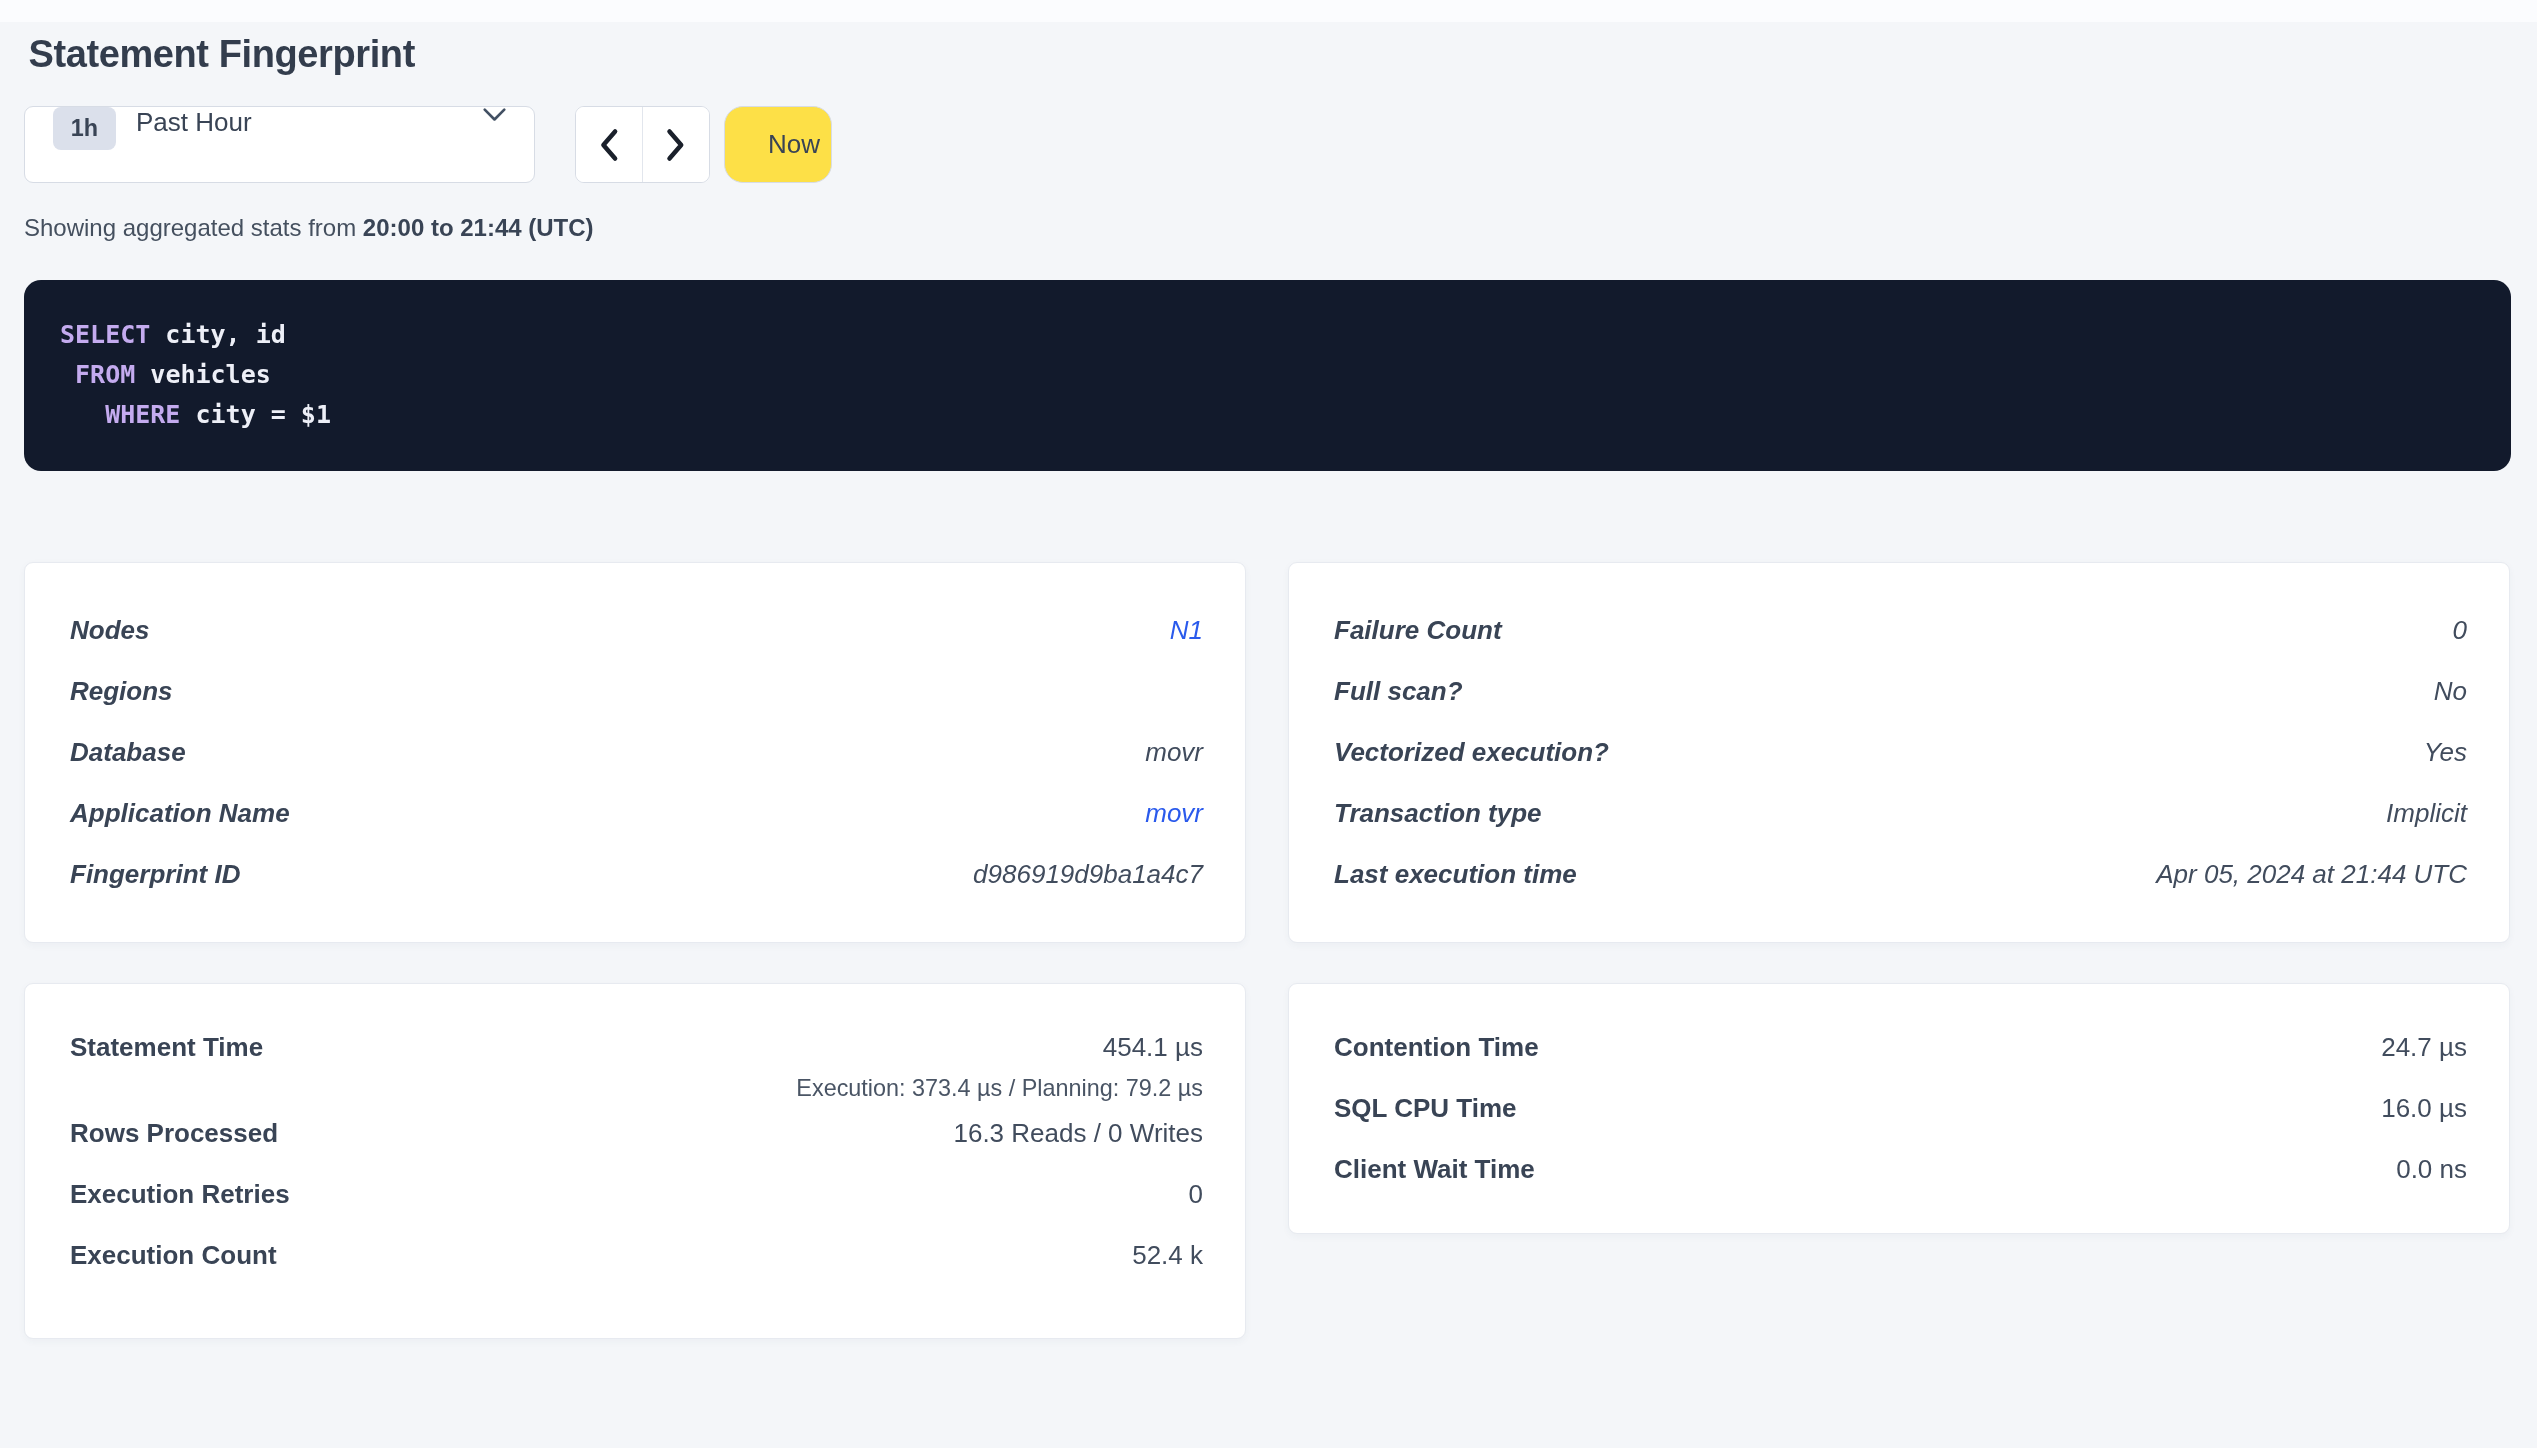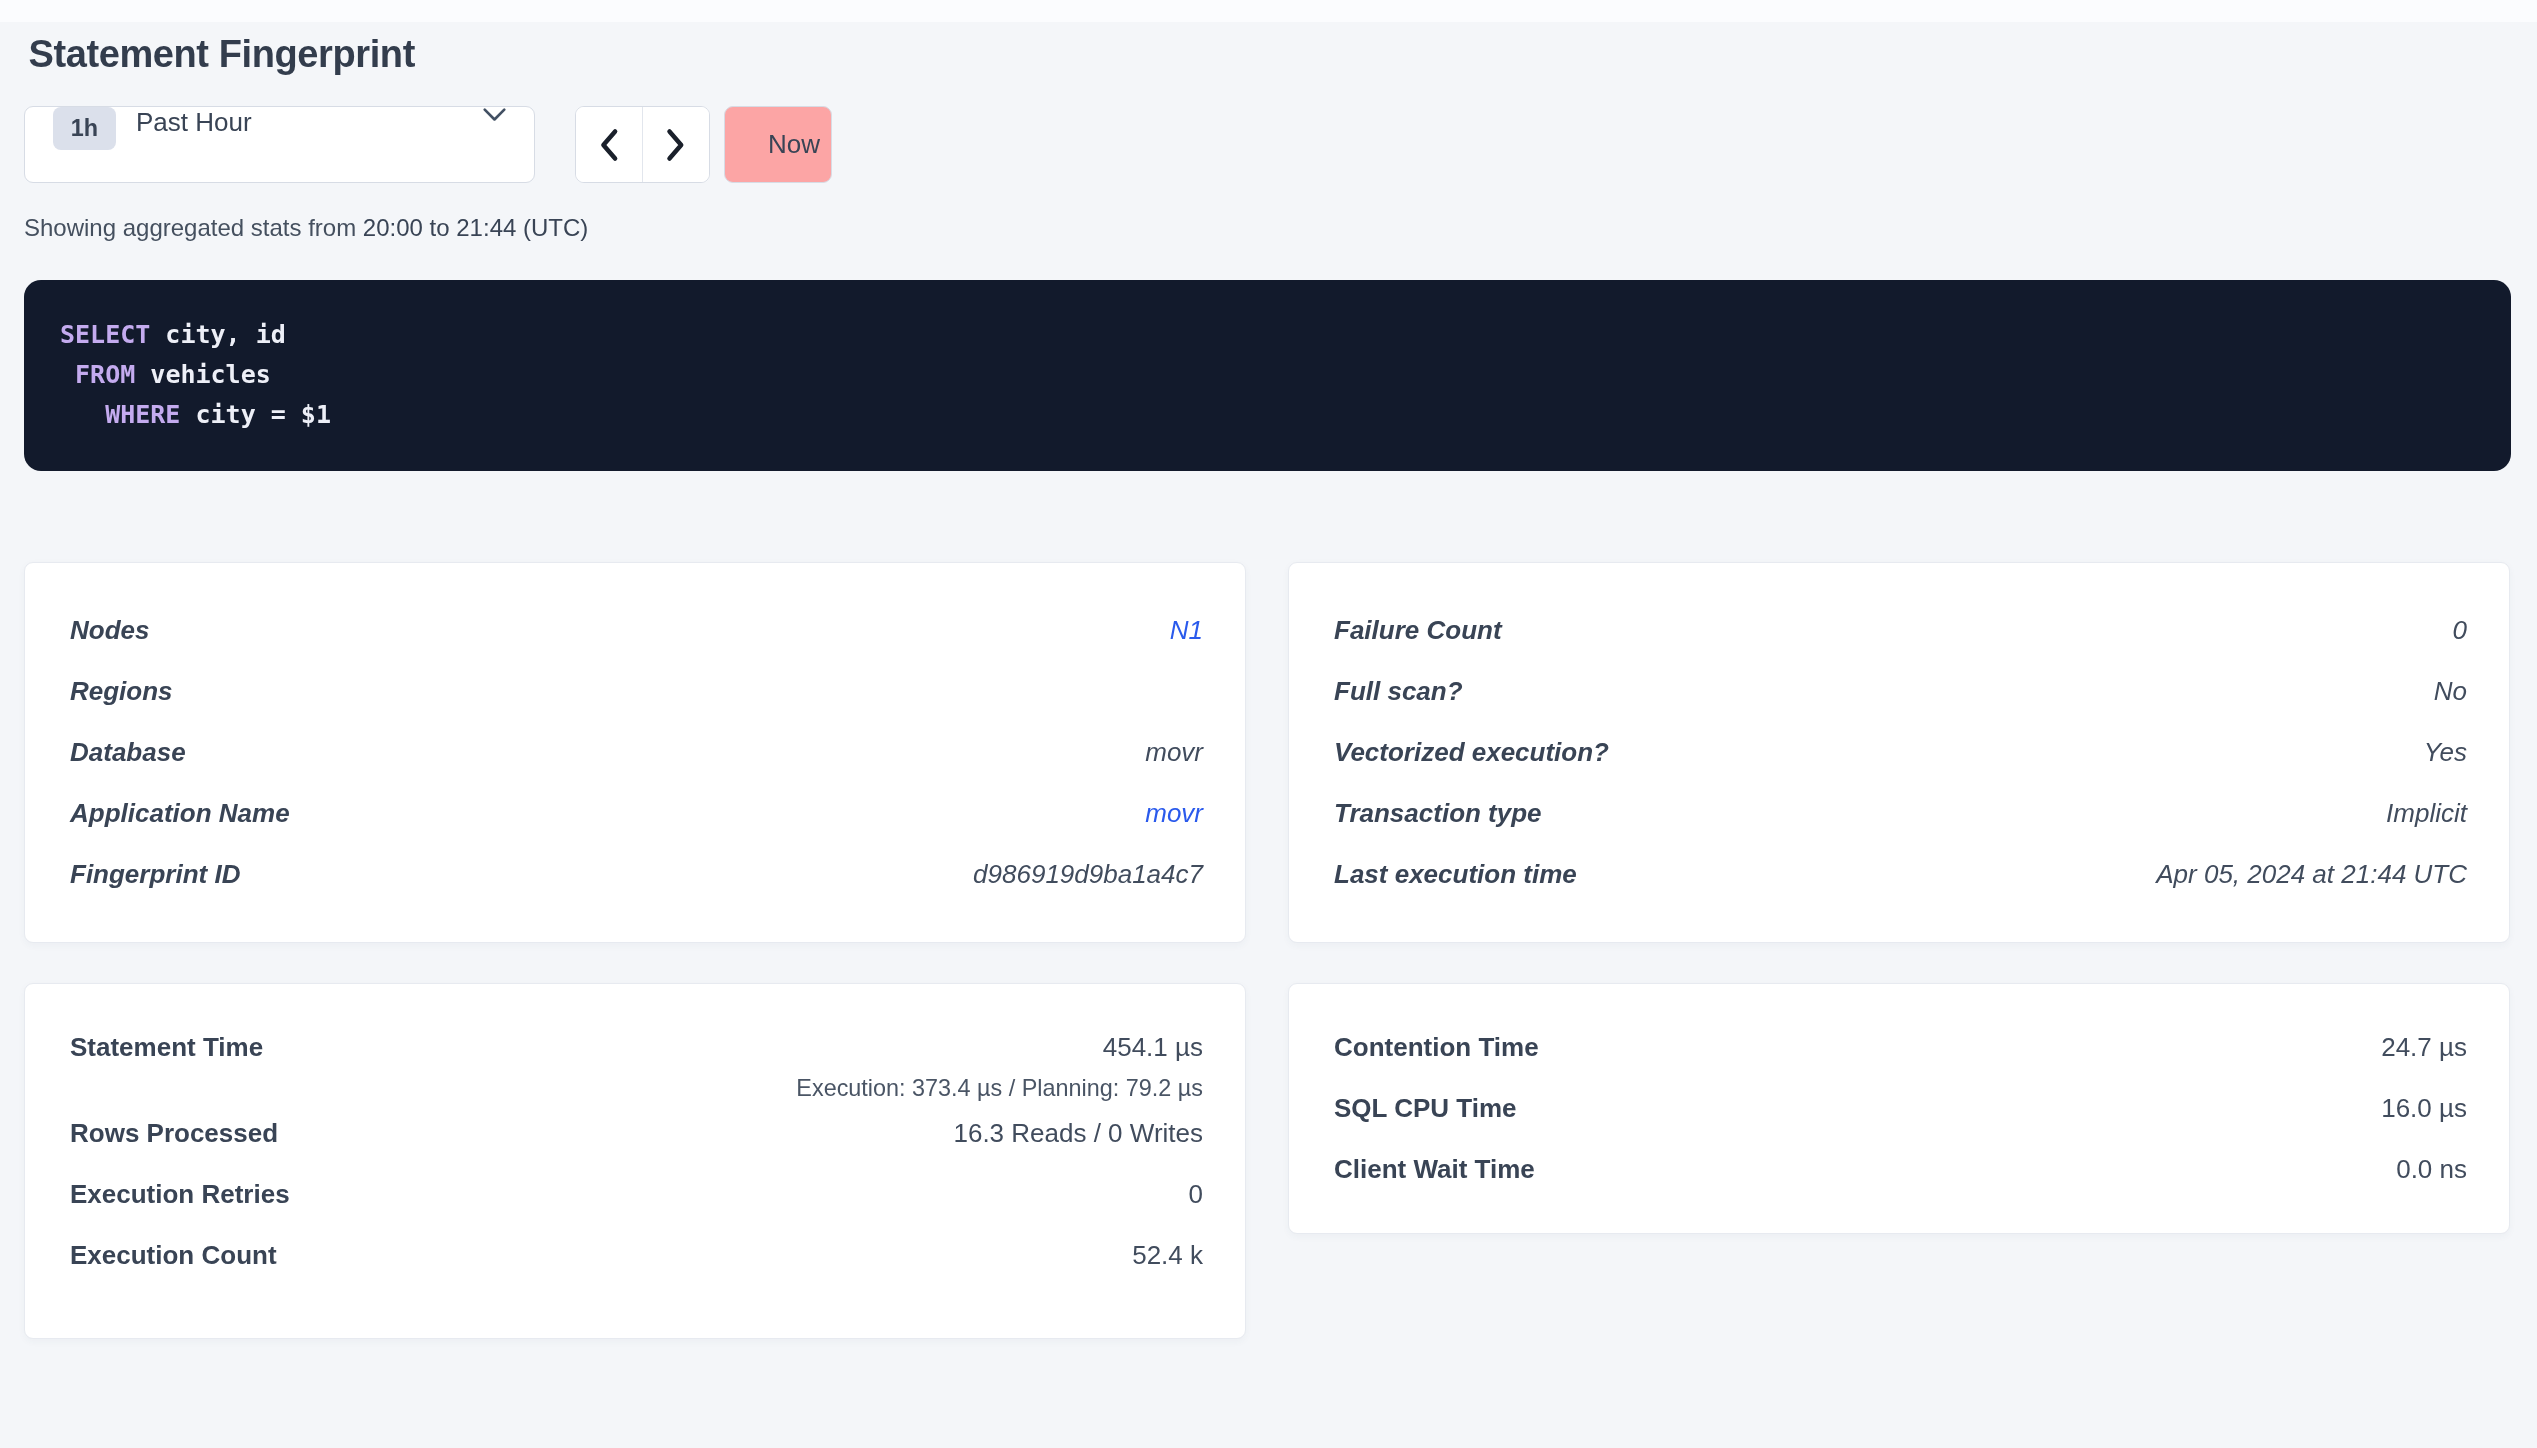--- a/index.html
+++ b/index.html
@@ -55,28 +55,28 @@
   }
   .dropdown-label{margin-left:20px;font-size:26px;color:var(--text-dark);flex:1;}
   .btn-group{
     display:flex;width:135px;height:77px;background:#fff;
     border:1.8px solid var(--border-btn);border-radius:9px;
     margin-left:40px;overflow:hidden;
   }
   .btn-arrow{flex:1;display:flex;align-items:center;justify-content:center;cursor:pointer;background:#fff;border:none;padding:0;}
   .btn-arrow.next{border-left:1.8px solid #E2E6ED;}
   .now-btn{
-    width:108px;height:77px;margin-left:13.5px;background:#fca5a5;
-    border:1.8px solid var(--border-btn);border-radius:9px;
+    width:108px;height:77px;margin-left:13.5px;background:#fde047;
+    border:1.8px solid var(--border-btn);border-radius:19px;
     font-size:26px;color:var(--text-dark);
     display:flex;align-items:center;justify-content:center;cursor:pointer;padding-left:39px;
   }
 
   .stats-line{margin-top:29px;font-size:24px;line-height:31px;color:var(--text-mid);}
-  .stats-line .range{font-weight:400;color:var(--text-dark);}
+  .stats-line .range{font-weight:700;color:var(--text-dark);}
 
   .sql{
     margin-top:37px;height:191px;background:var(--sql-bg);
     border-radius:17px;padding:35px 36px;
     font-family:"DejaVu Sans Mono", monospace;
     font-size:25px;line-height:40px;font-weight:700;
     color:var(--sql-text);white-space:pre;
   }
   .sql .kw{color:var(--sql-keyword);}
 

